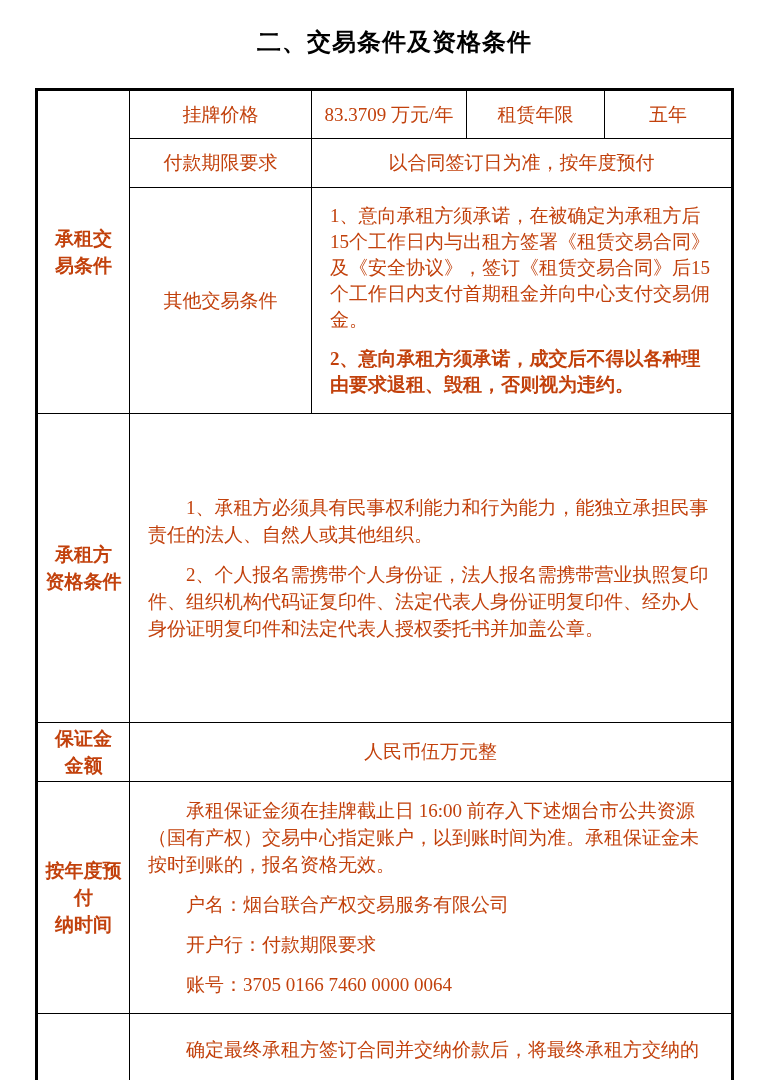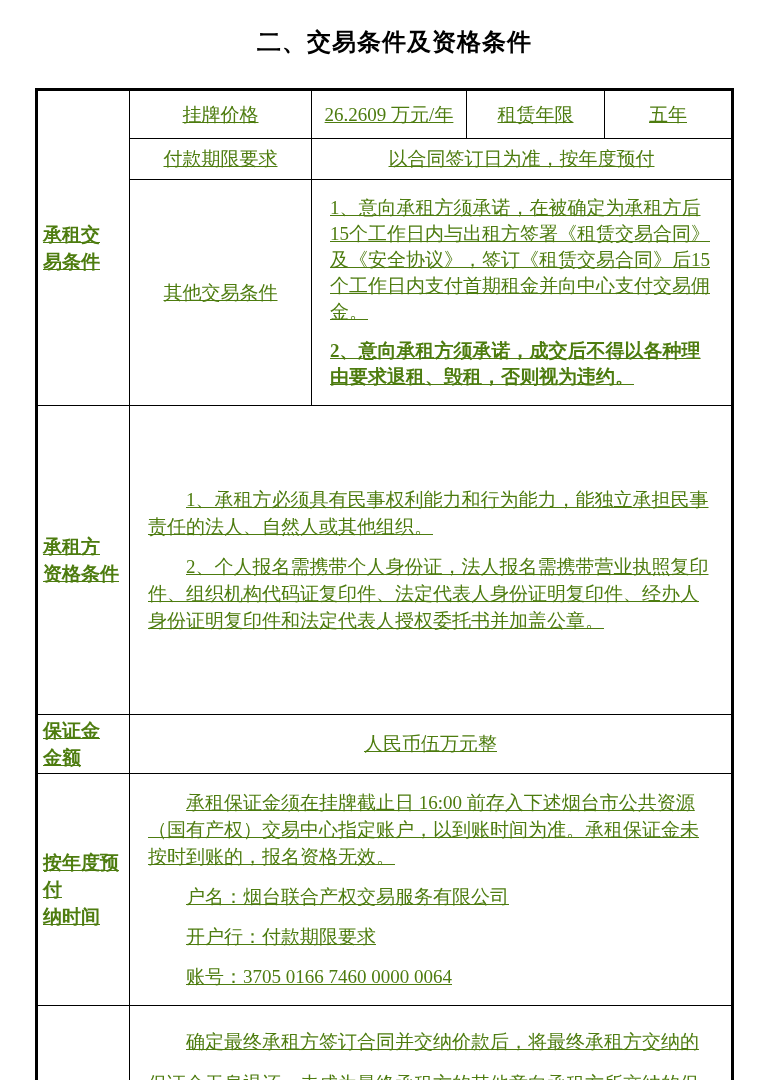--- a/index.html
+++ b/index.html
@@ -34,28 +34,28 @@
     left: 35px;
     top: 88px;
     width: 696px;
     border-collapse: collapse;
     table-layout: fixed;
     border: 3px solid #000000;
   }
   table.main td {
     border: 1px solid #000000;
     font-size: 19px;
-    color: #4d7c0f;
+    color: #c2410c;
     vertical-align: middle;
     padding: 2px 5px;
     overflow: hidden;
-    text-decoration: underline;
   }
   .hdr {
     font-weight: bold;
+    text-align: center;
     white-space: pre-line;
     line-height: 27px;
     padding: 2px 2px;
   }
   .lbl { text-align: center; }
   .val { text-align: center; }
   .txt {
     text-align: left;
     line-height: 26px;
     padding: 3px 6px;
@@ -79,25 +79,25 @@
       <col style="width:182px">
       <col style="width:155px">
       <col style="width:138px">
       <col style="width:128px">
     </colgroup>
     <tbody>
       <tr style="height:49px">
         <td rowspan="3" class="hdr">承租交
 易条件</td>
         <td class="lbl">挂牌价格</td>
-        <td class="val">26.2609 万元/年</td>
+        <td class="val">83.3709 万元/年</td>
         <td class="lbl">租赁年限</td>
         <td class="val">五年</td>
       </tr>
-      <tr style="height:41px">
+      <tr style="height:49px">
         <td class="lbl">付款期限要求</td>
         <td colspan="3" class="val">以合同签订日为准，按年度预付</td>
       </tr>
       <tr style="height:162px">
         <td class="lbl">其他交易条件</td>
         <td colspan="3" class="txt">
           <p>1、意向承租方须承诺，在被确定为承租方后15个工作日内与出租方签署《租赁交易合同》及《安全协议》，签订《租赁交易合同》后15个工作日内支付首期租金并向中心支付交易佣金。</p>
           <p class="bold">2、意向承租方须承诺，成交后不得以各种理由要求退租、毁租，否则视为违约。</p>
         </td>
       </tr>

